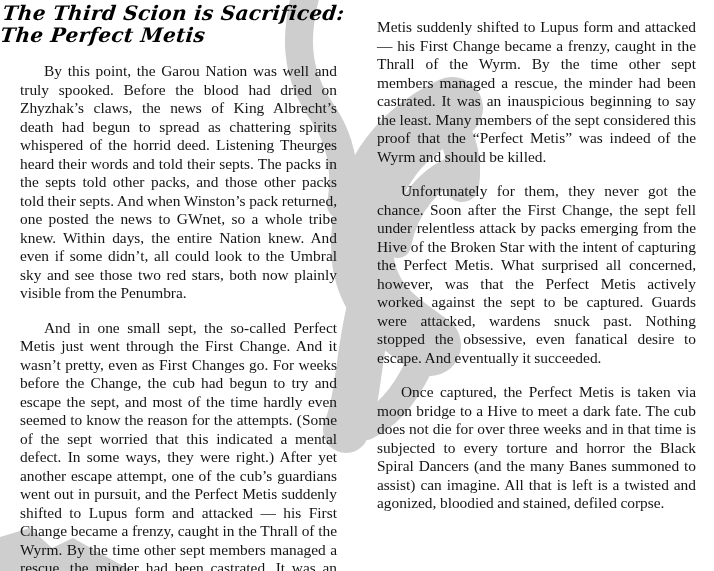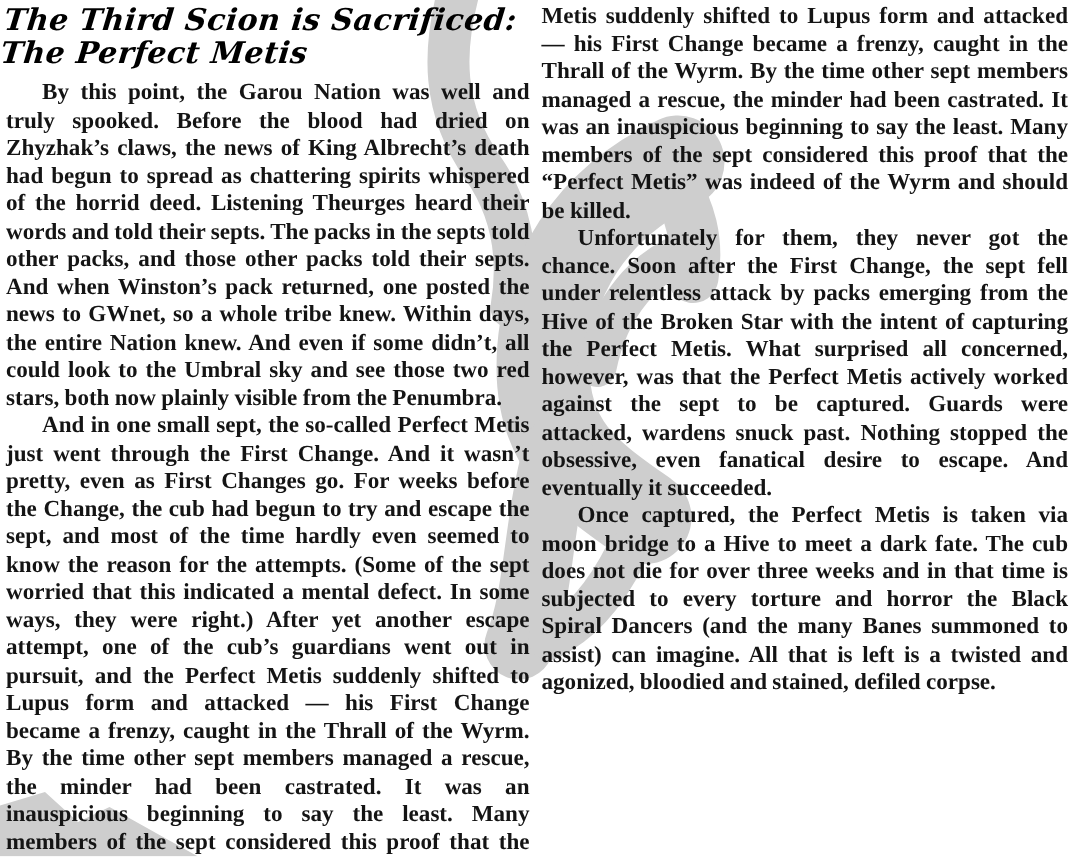--- a/index.html
+++ b/index.html
@@ -38,26 +38,25 @@
     font-size: 20px;
     line-height: 22px;
     color: #000000;
     transform: skewX(-6deg);
     transform-origin: left top;
     letter-spacing: 0.3px;
   }
   .section-heading .h-line { display: block; }
 
   .body-p {
-    margin: 0;
+    margin: 16px;
     text-align: justify;
     font-size: 15.4px;
     line-height: 18.5px;
     word-spacing: -0.3px;
-    font-weight: bold;
   }
   .body-p.indent { text-indent: 24px; }
 </style>
 </head>
 <body>
 
 <div class="page">
 
   <svg class="watermark" viewBox="0 0 714 571" xmlns="http://www.w3.org/2000/svg" aria-hidden="true">
     <g fill="none" stroke-linecap="round" stroke="#cecece">

